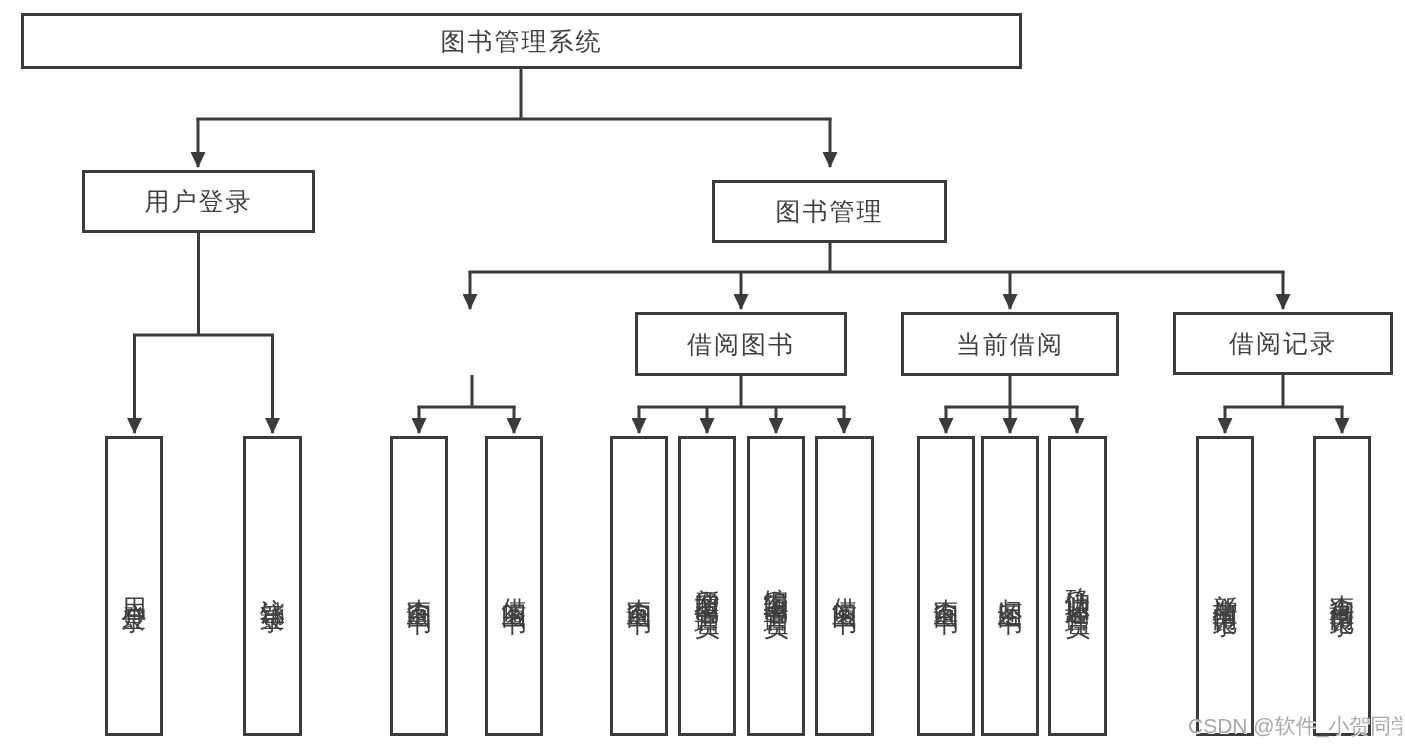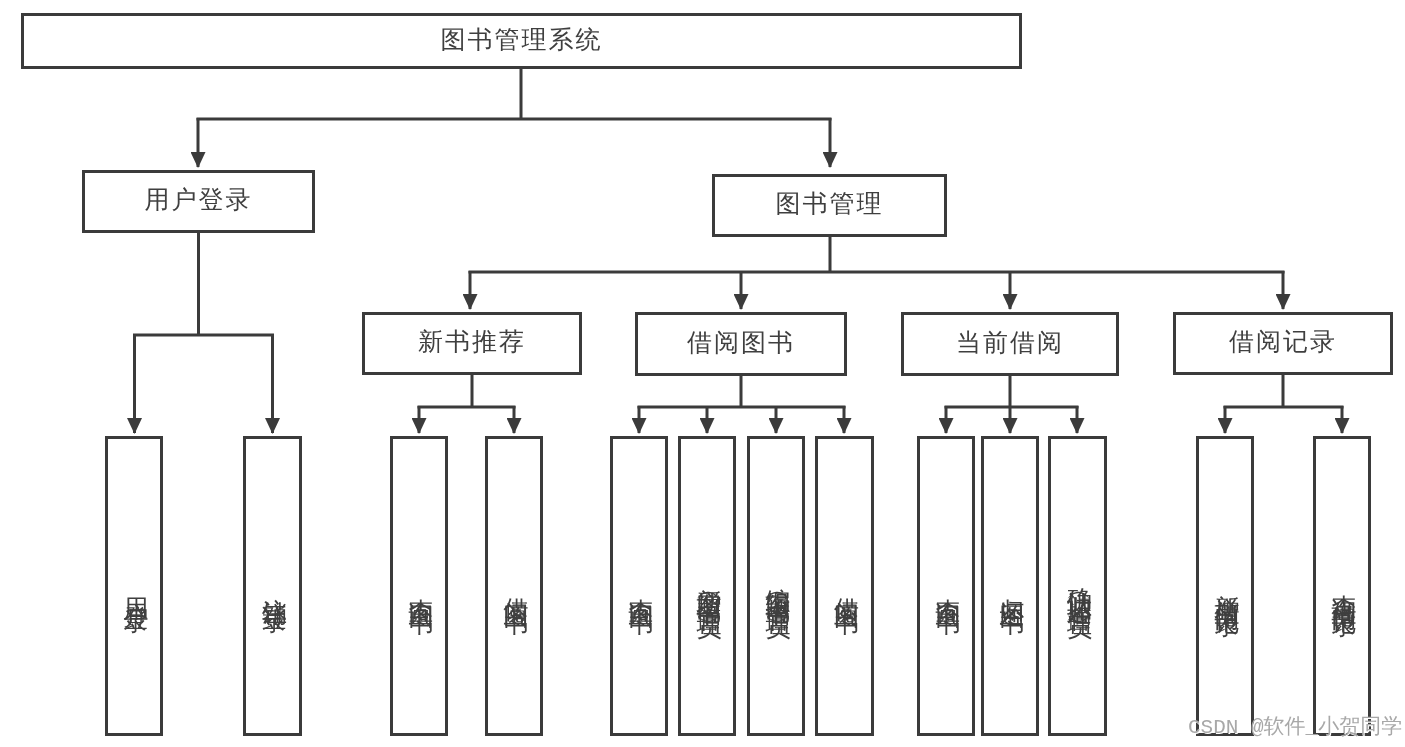--- a/index.html
+++ b/index.html
@@ -1,21 +1,21 @@
 <!DOCTYPE html>
 <html><head>
 <meta charset="utf-8">
 <style>
   html, body { margin: 0; padding: 0; background: #ffffff; }
   #canvas {
     position: relative;
     width: 1402px;
     height: 747px;
     background: var(--bg, #ffffff);
-    font-family: Liberation Mono, monospace;
+    font-family: Liberation Sans, sans-serif;
     overflow: hidden;
   }
   #wires {
     position: absolute;
     left: 0; top: 0;
     width: 1405px; height: 747px;
     z-index: 1;
   }
   .node {
     position: absolute;
@@ -35,21 +35,21 @@
   .vbox {
     writing-mode: vertical-lr;
     text-orientation: mixed;
     letter-spacing: 4px;
     top: 436px;
     height: 300px;
   }
   
   .n-root  { left: 21px;   top: 13px;  width: 1001px; height: 56px; }
   .n-login { left: 82px;   top: 170px; width: 233px;  height: 63px; }
-  .n-mgmt  { left: 712px;  top: 174px; width: 235px;  height: 63px; }
+  .n-mgmt  { left: 712px;  top: 180px; width: 235px;  height: 63px; }
   .n-rec   { left: 362px;  top: 312px; width: 220px;  height: 63px; }
   .n-bor   { left: 635px;  top: 312px; width: 212px;  height: 64px; }
   .n-cur   { left: 901px;  top: 312px; width: 218px;  height: 64px; }
   .n-hist  { left: 1173px; top: 312px; width: 220px;  height: 63px; }
   
   .v1  { left: 105px;  width: 58px; }
   .v2  { left: 243px;  width: 59px; }
   .v3  { left: 390px;  width: 58px; }
   .v4  { left: 485px;  width: 58px; }
   .v5  { left: 610px;  width: 58px; }
@@ -118,21 +118,20 @@
       <line x1="1225" y1="406" x2="1225" y2="433" marker-end="url(#arw)"></line>
       <line x1="1342" y1="406" x2="1342" y2="433" marker-end="url(#arw)"></line>
     </g>
   </svg>
 
   <div class="node hbox n-root">图书管理系统</div>
 
   <div class="node hbox n-login">用户登录</div>
   <div class="node hbox n-mgmt">图书管理</div>
 
-  <div class="node hbox n-rec">新书推荐</div>
   <div class="node hbox n-bor">借阅图书</div>
   <div class="node hbox n-cur">当前借阅</div>
   <div class="node hbox n-hist">借阅记录</div>
 
   <div class="node vbox v1">用户登录</div>
   <div class="node vbox v2">注销登录</div>
 
   <div class="node vbox v3">查询图书</div>
   <div class="node vbox v4">借阅图书</div>
 

